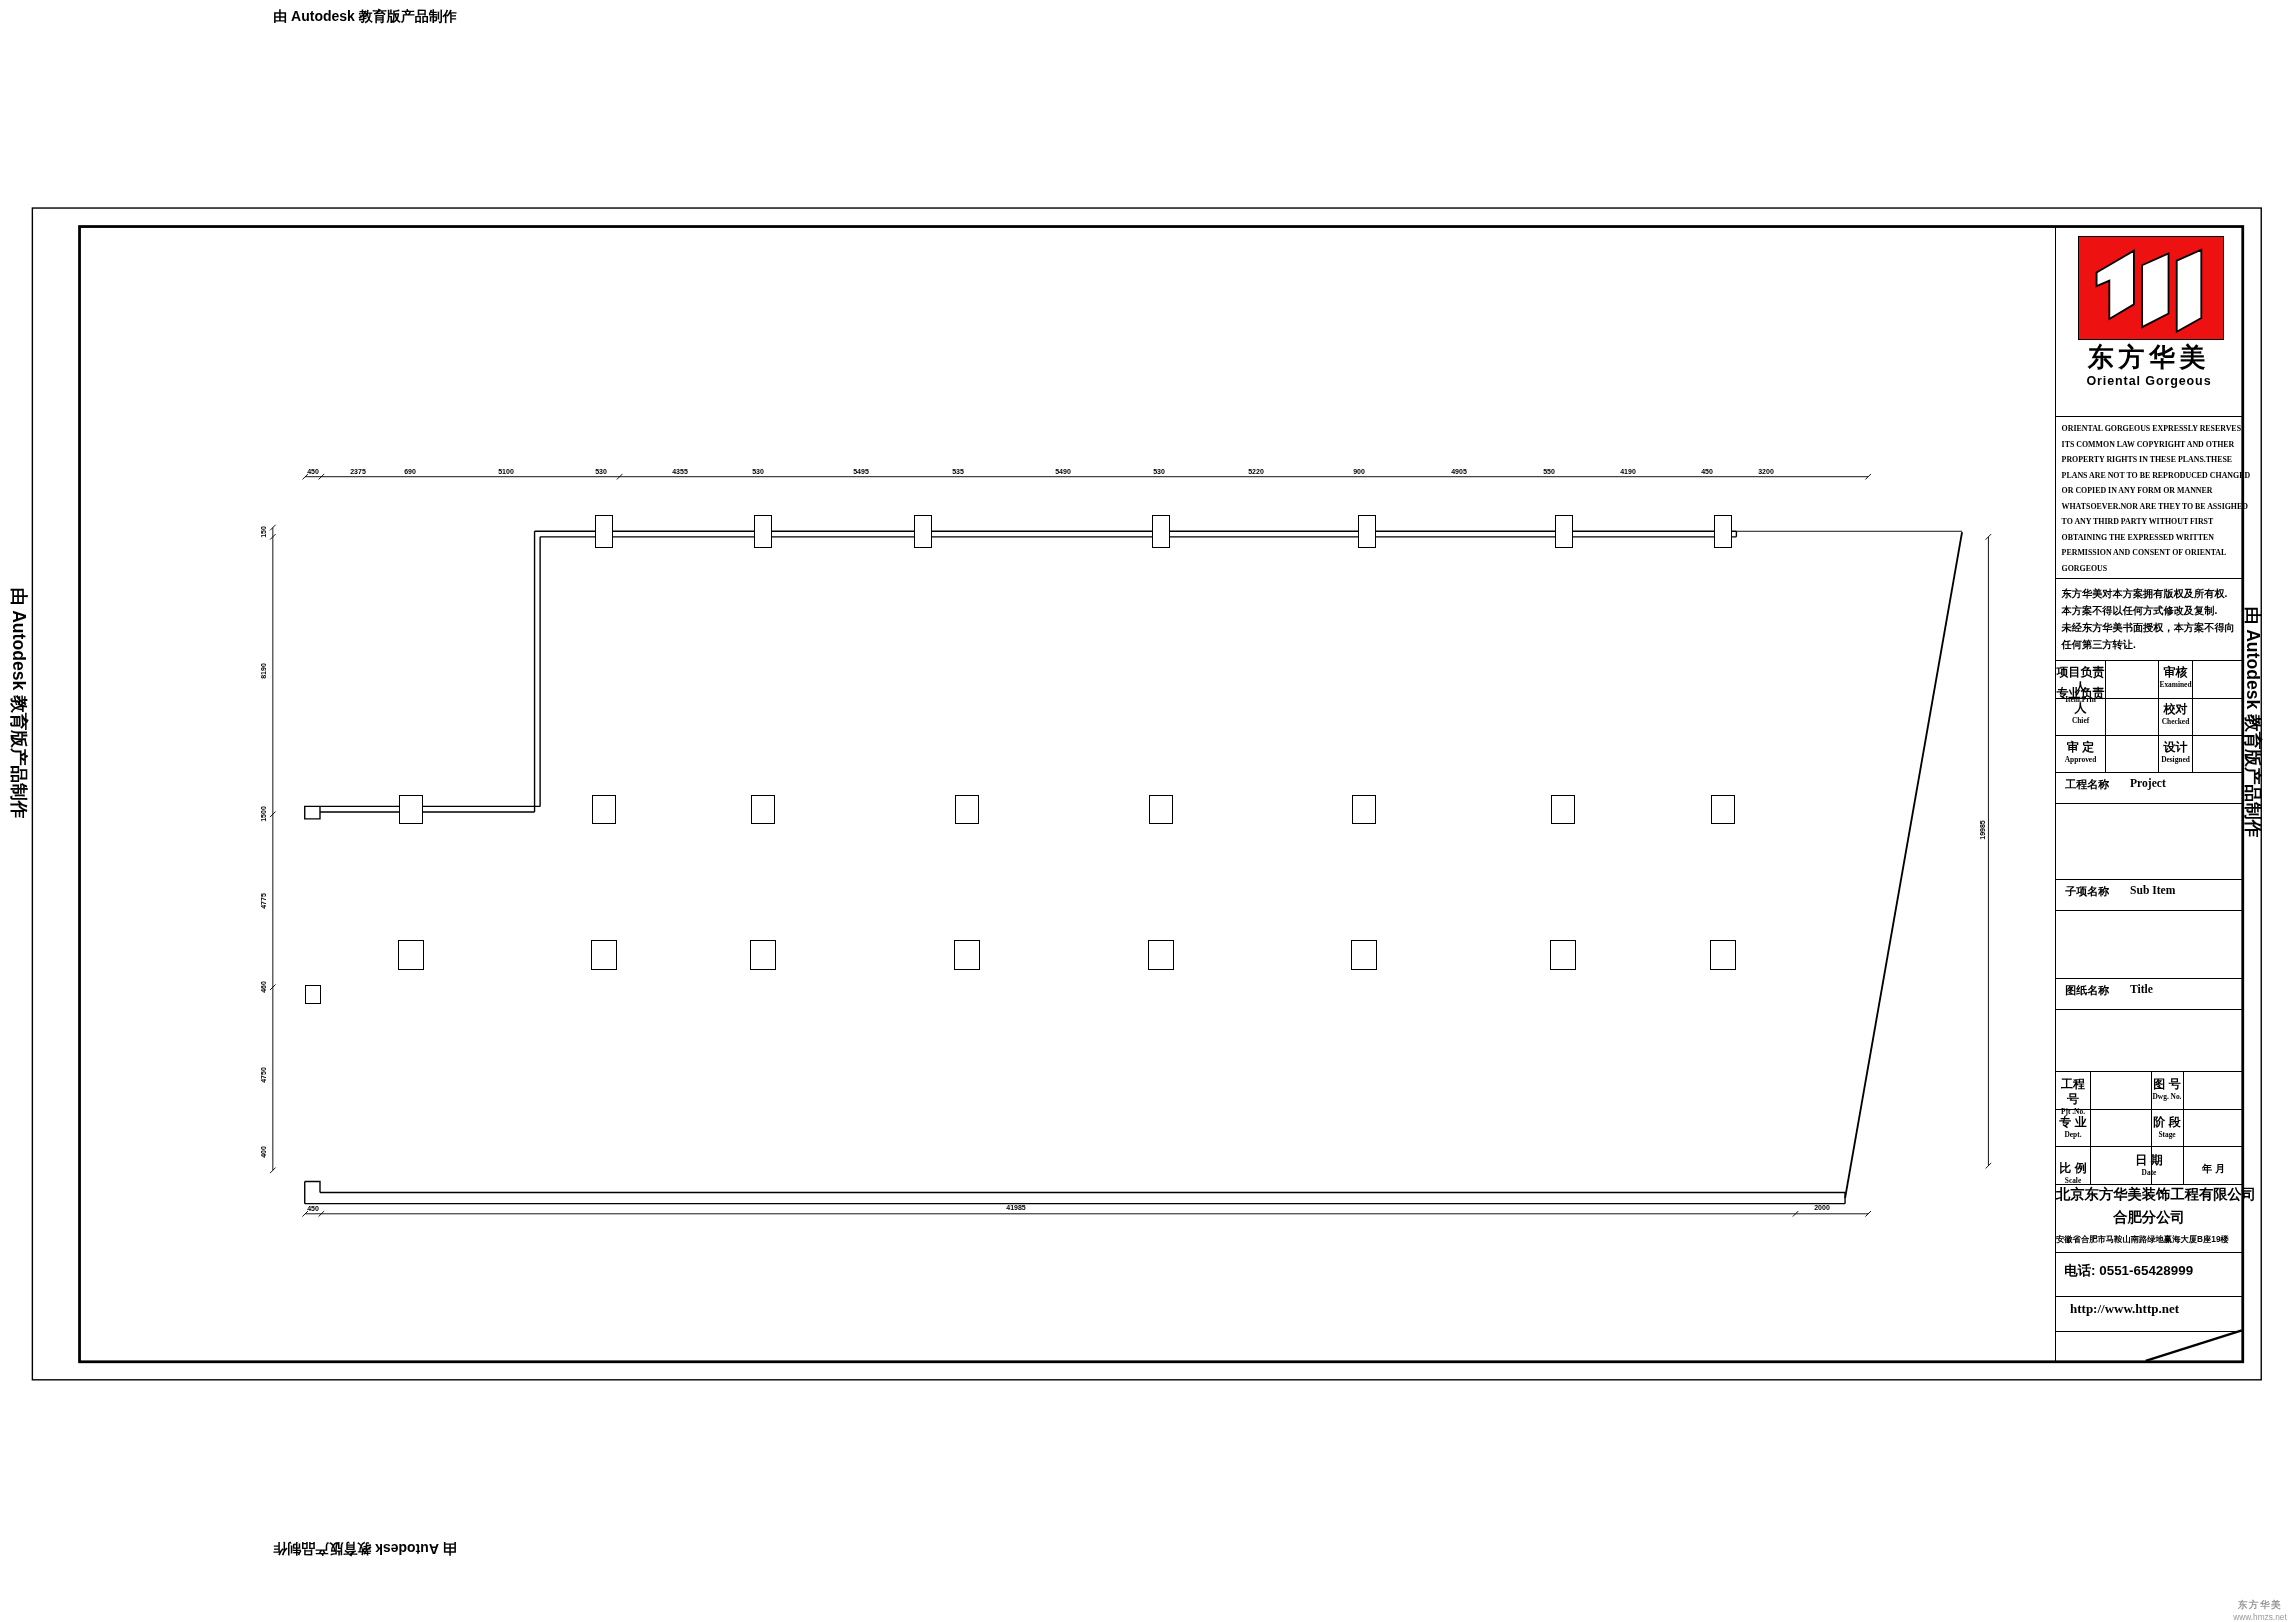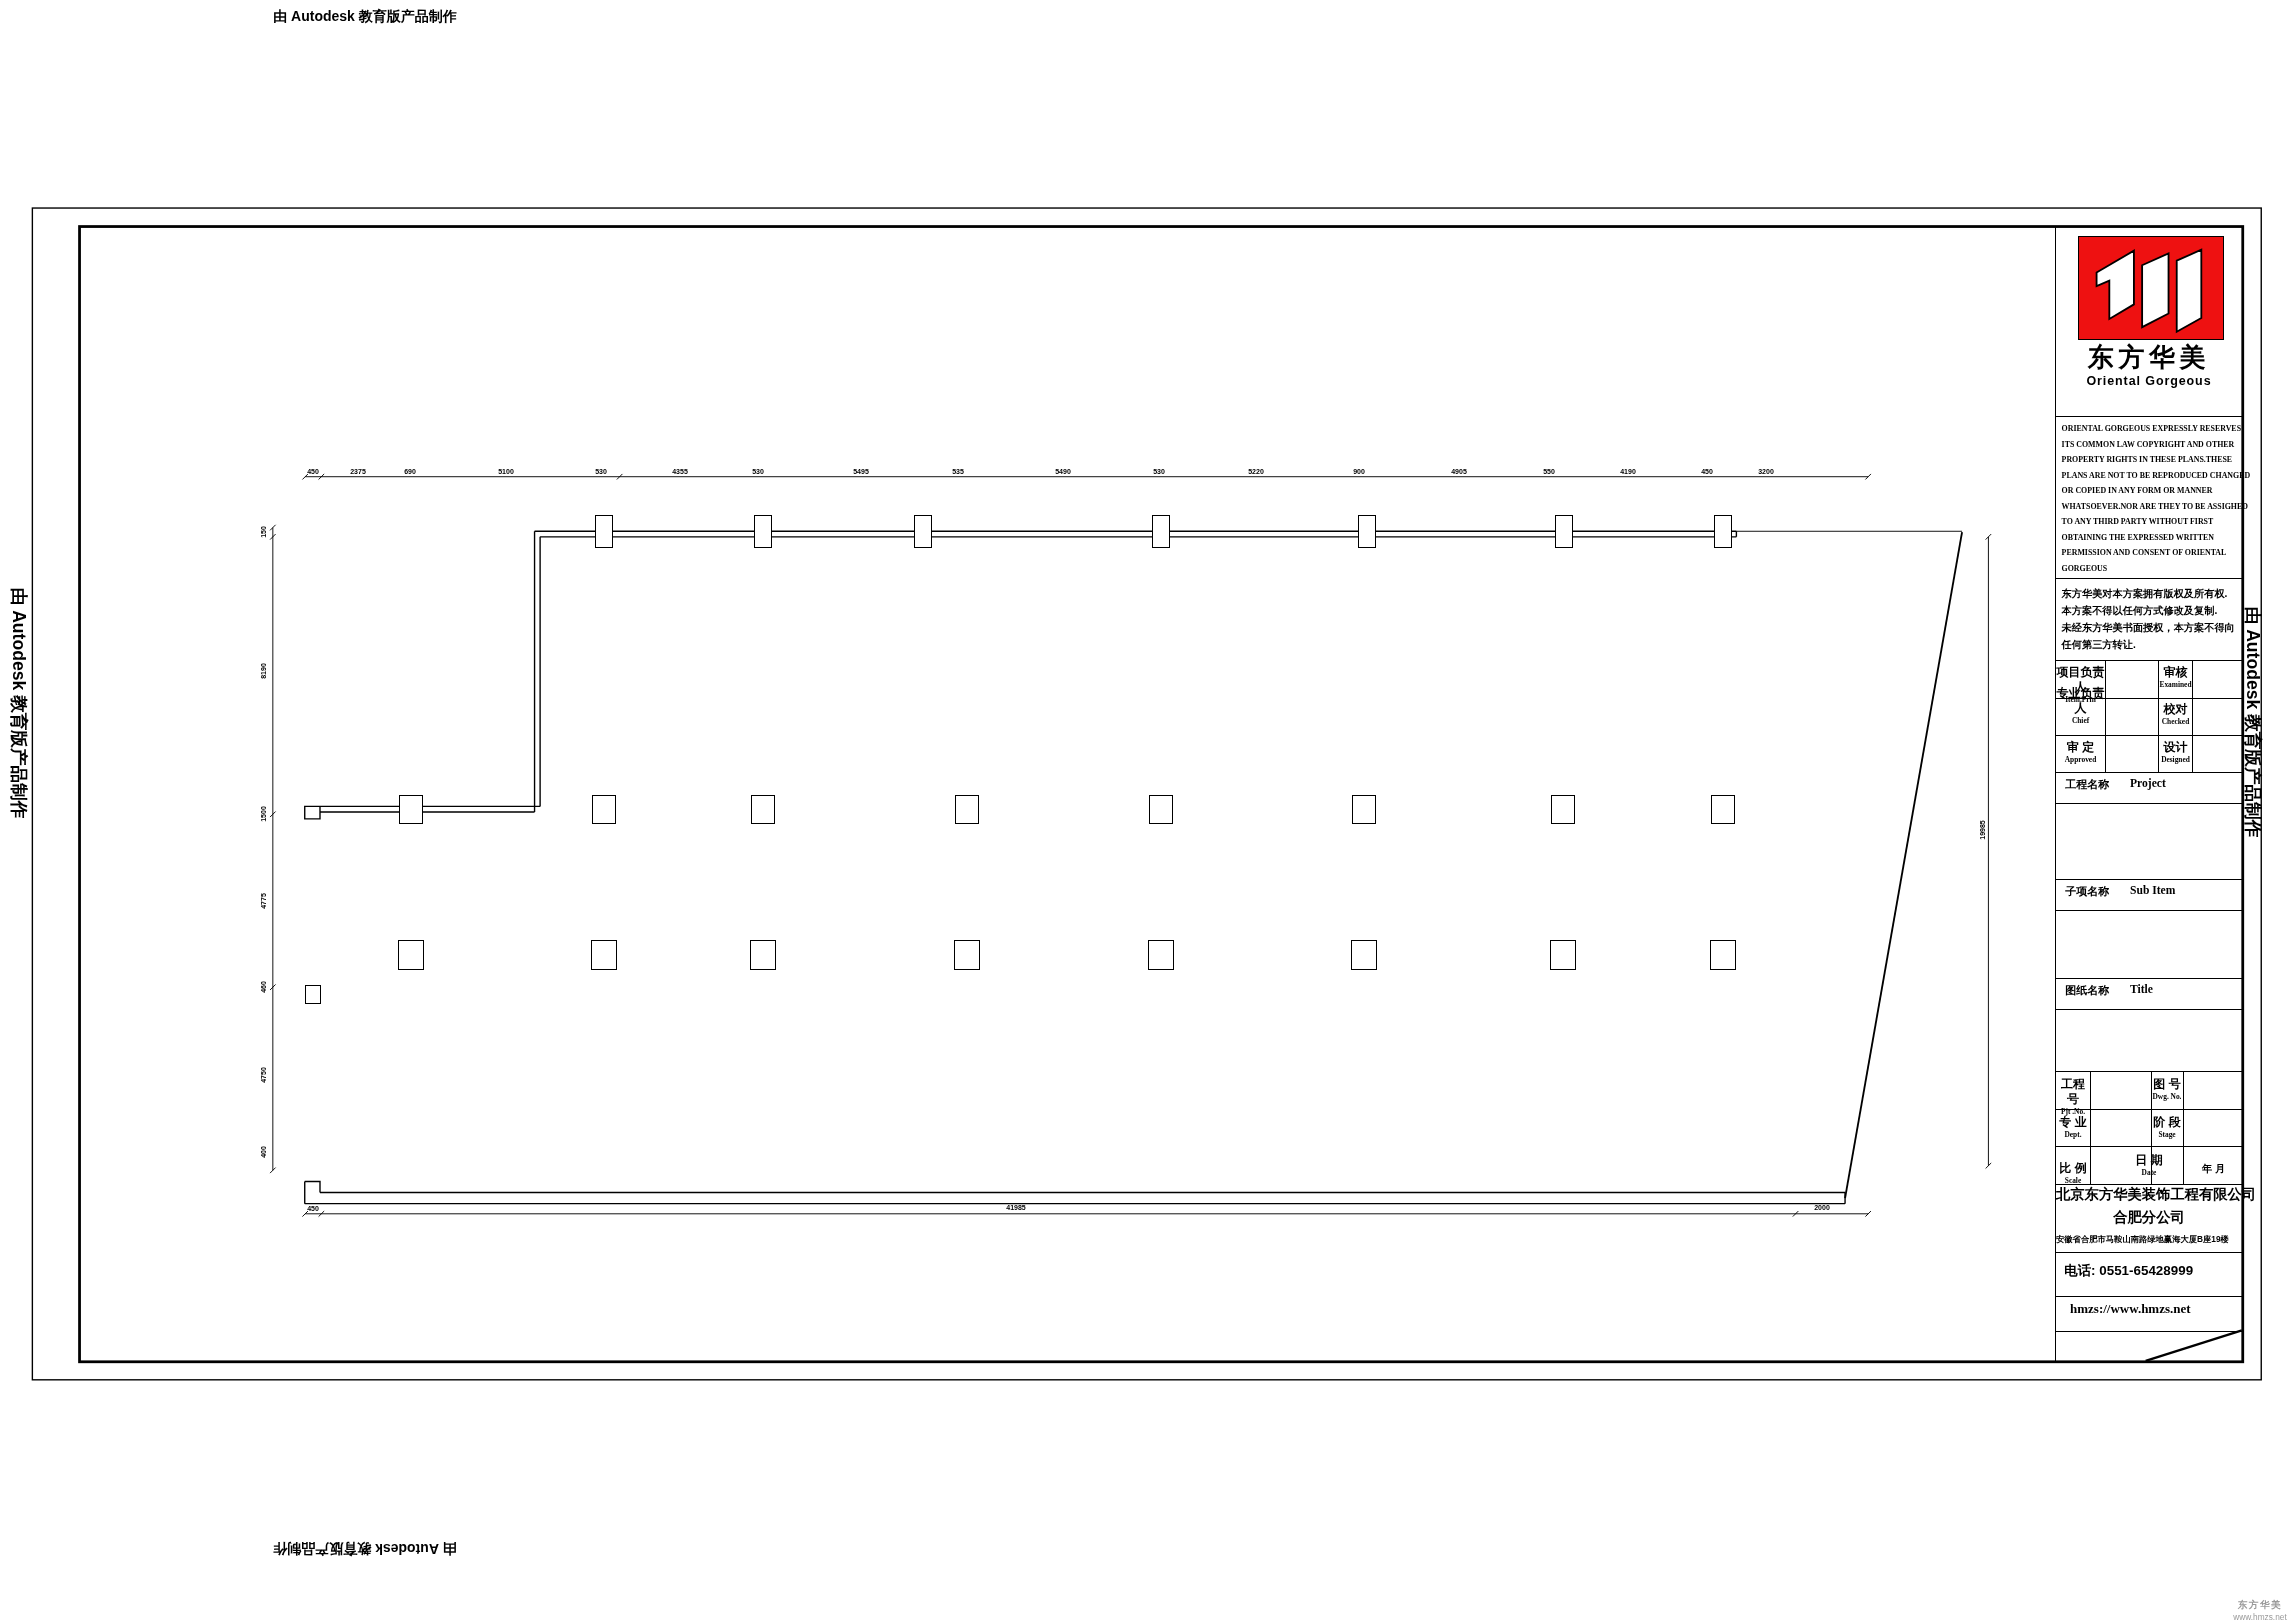--- a/index.html
+++ b/index.html
@@ -277,20 +277,20 @@
         <span class="c-cn">日 期</span>
         <span class="c-en">Date</span>
       </div>
     </div>
   <div class="meta-val" style="left:127px;top:935px;width:61px;">年    月</div>
 
   <div class="company-name">北京东方华美装饰工程有限公司</div>
   <div class="company-branch">合肥分公司</div>
   <div class="company-addr">安徽省合肥市马鞍山南路绿地赢海大厦B座19楼</div>
   <div class="company-phone">电话: 0551-65428999</div>
-  <div class="company-web">hmzs://www.hmzs.net</div>
+  <div class="company-web">http://www.http.net</div>
 </div>
 
 <div class="footer-brand">
   <div class="fb1">东方华美</div>
   <div class="fb2">www.hmzs.net</div>
 </div>
 
 
 </body></html>

